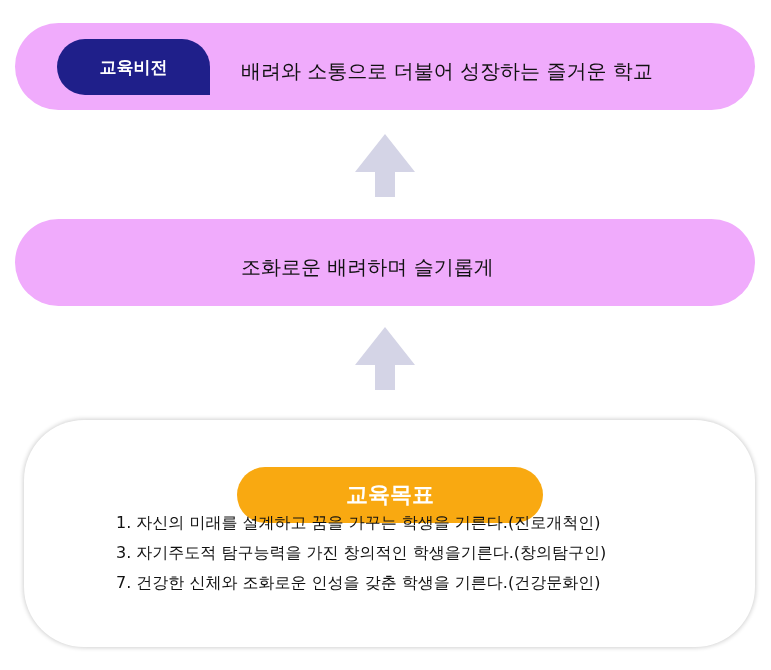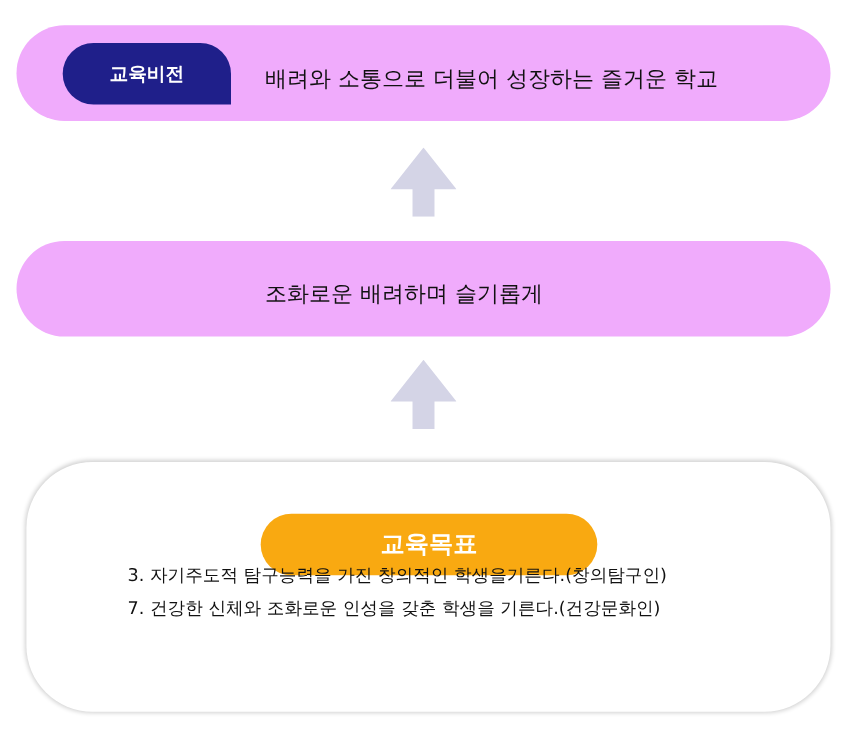--- a/index.html
+++ b/index.html
@@ -118,16 +118,17 @@
   <div class="pill-text">조화로운 배려하며 슬기롭게</div>
 </div>
 
 <svg class="arrow arrow-2" viewBox="0 0 60 63" xmlns="http://www.w3.org/2000/svg">
   <polygon points="30,0 60,38 40,38 40,63 20,63 20,38 0,38" fill="#d4d4e6"></polygon>
 </svg>
 
 <div class="goal-box">
   <div class="goal-badge">교육목표</div>
   <ul class="goal-list">
+    <li>1. 자신의 미래를 설계하고 꿈을 가꾸는 학생을 기른다.(진로개척인)</li>
     <li>3. 자기주도적 탐구능력을 가진 창의적인 학생을기른다.(창의탐구인)</li>
     <li>7. 건강한 신체와 조화로운 인성을 갖춘 학생을 기른다.(건강문화인)</li>
   </ul>
 </div>
 
 </body></html>

